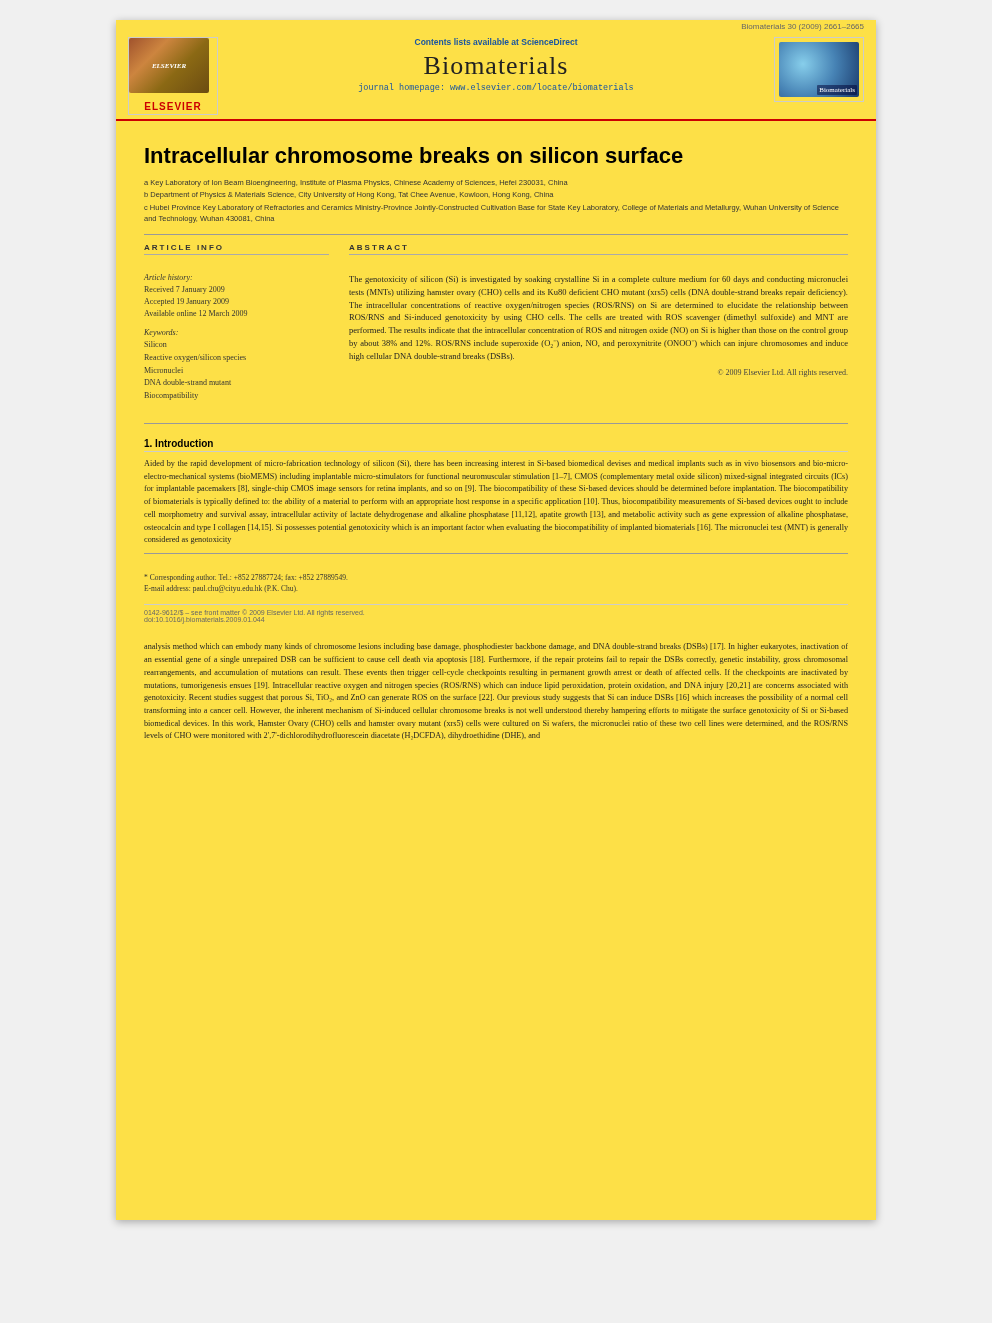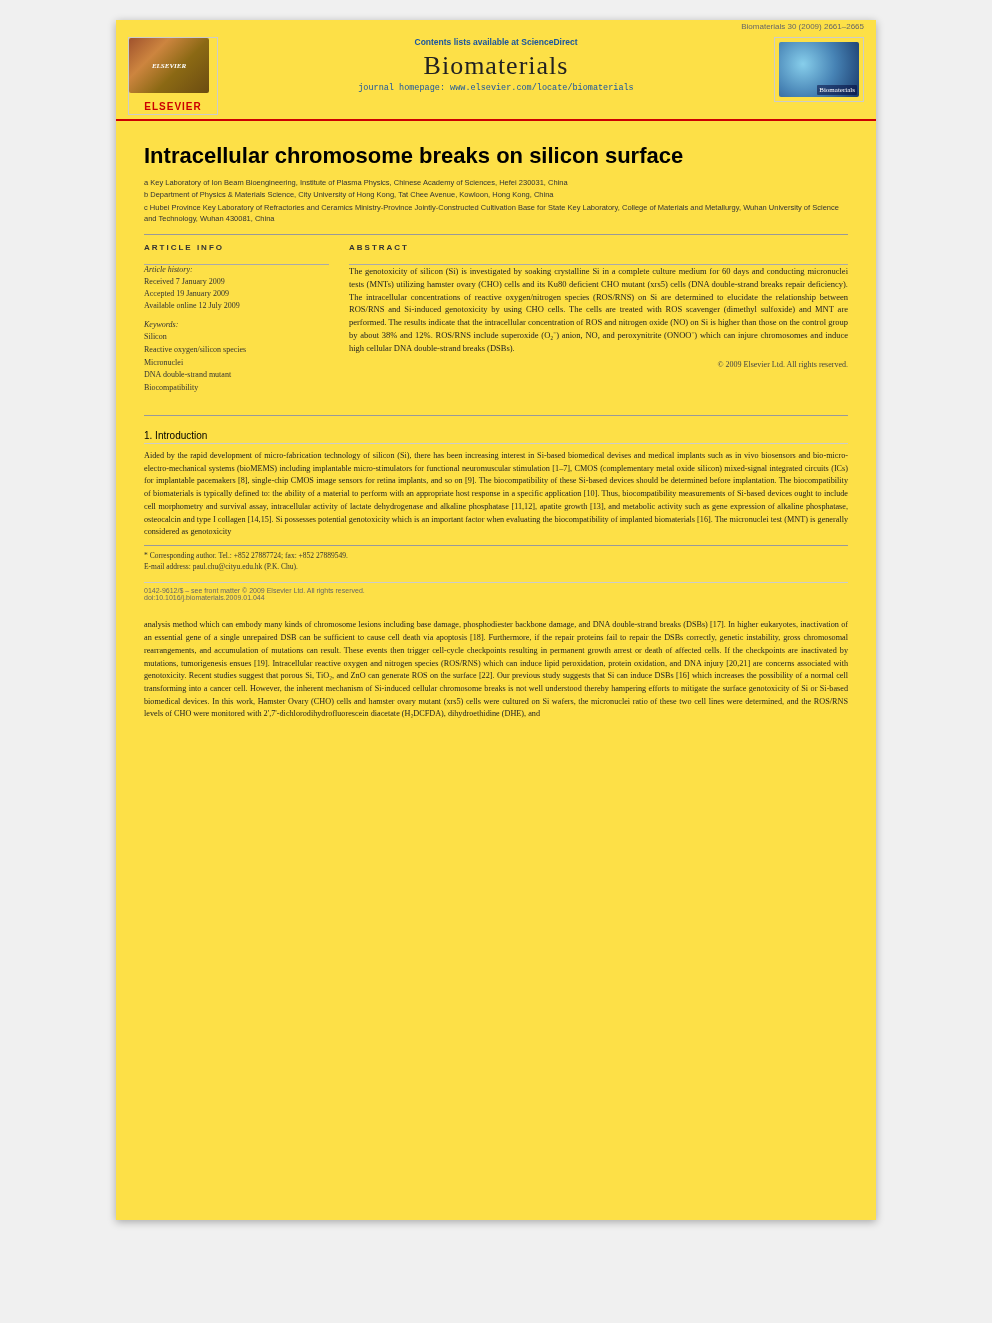--- a/index.html
+++ b/index.html
@@ -155,23 +155,23 @@
     .abstract-col {
       flex: 1;
     }
     .section-label {
       font-size: 8px;
       font-family: Arial, sans-serif;
       font-weight: bold;
       color: #333;
       letter-spacing: 2px;
       text-transform: uppercase;
-      margin-bottom: 0;
+      margin-bottom: 18px;
       border-bottom: 1px solid #aaa;
-      padding-bottom: 12px;
+      padding-bottom: 2px;
     }
     .info-group {
       margin-bottom: 8px;
     }
     .info-group-title {
       font-size: 8px;
       font-style: italic;
       color: #333;
       font-family: "Times New Roman", serif;
       margin-bottom: 2px;
@@ -198,21 +198,21 @@
     .copyright-line {
       font-size: 8px;
       color: #444;
       font-family: "Times New Roman", serif;
       text-align: right;
       margin-top: 6px;
     }
     
     .section-header {
       font-size: 10px;
-      font-weight: normal;
+      font-weight: bold;
       font-family: Arial, sans-serif;
       color: #000;
       margin: 14px 0 6px 0;
       border-bottom: 1px solid #ccc;
       padding-bottom: 2px;
     }
     .two-col-body {
       display: flex;
       gap: 18px;
       flex-direction: column;
@@ -230,21 +230,21 @@
     .body-text p {
       margin-bottom: 6px;
       text-indent: 1em;
     }
     .body-text p:first-child {
       text-indent: 0;
     }
     .footnote-area {
       margin-top: 0;
       border-top: 1px solid #999;
-      padding-top: 4px;
+      padding-top: 18px;
     }
     .footnote-text {
       font-size: 7.5px;
       color: #333;
       font-family: "Times New Roman", serif;
       line-height: 1.5;
     }
     .footer-line {
       border-top: 1px solid #ccc;
       margin-top: 10px;
@@ -304,21 +304,21 @@
 
     <div class="info-abstract-row">
 
       <div class="article-info-col">
         <div class="section-label">ARTICLE INFO</div>
 
         <div class="info-group">
           <div class="info-group-title">Article history:</div>
           <div class="info-item">Received 7 January 2009</div>
           <div class="info-item">Accepted 19 January 2009</div>
-          <div class="info-item">Available online 12 July 2009</div>
+          <div class="info-item">Available online 12 March 2009</div>
         </div>
 
         <div class="info-group">
           <div class="info-group-title">Keywords:</div>
           <div class="keywords-list">
             <div>Silicon</div>
             <div>Reactive oxygen/silicon species</div>
             <div>Micronuclei</div>
             <div>DNA double-strand mutant</div>
             <div>Biocompatibility</div>

